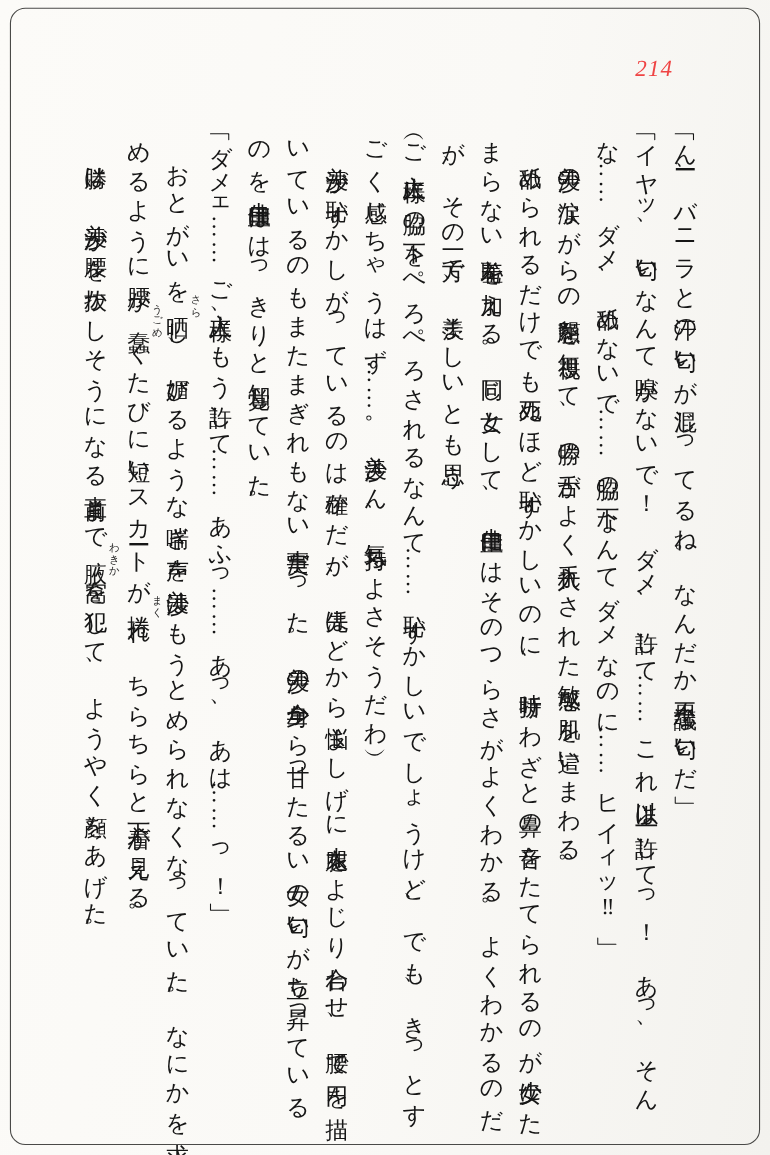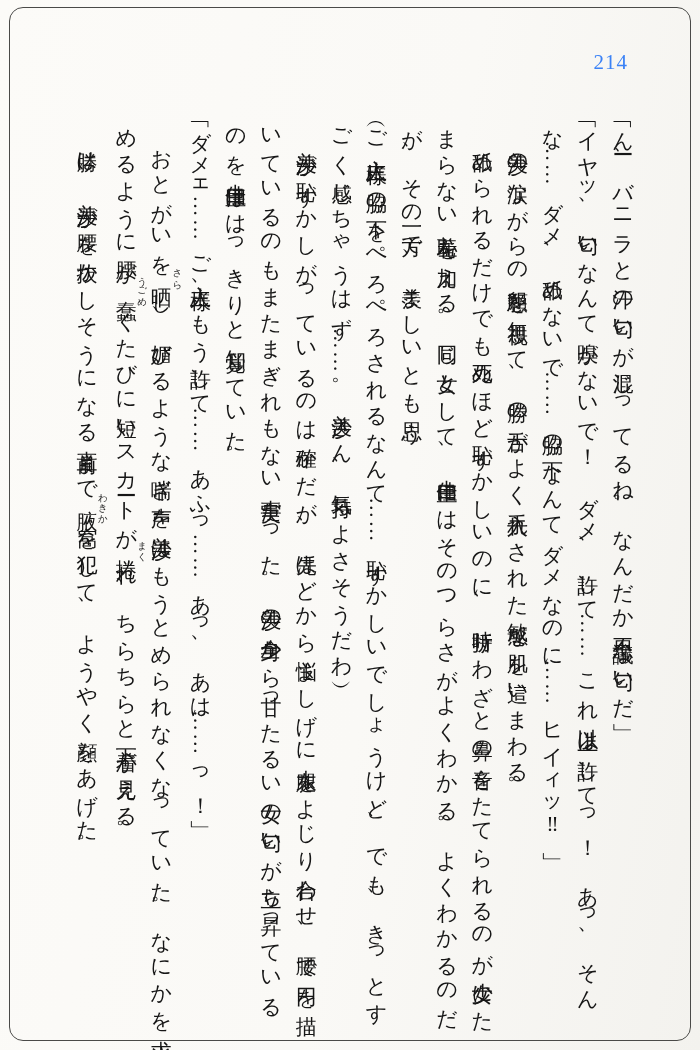--- a/index.html
+++ b/index.html
@@ -6,22 +6,22 @@
   body{
     width:700px;height:1050px;position:relative;overflow:hidden;
     background:linear-gradient(100deg,#fcfbf8 0%,#faf9f6 55%,#f3f2ee 100%);
     font-family:"Liberation Serif","DejaVu Serif",serif;
   }
   .frame{
     position:absolute;left:9px;top:7px;right:9px;bottom:9px;
     border:1px solid #4a4a48;border-radius:14px;pointer-events:none;
   }
   .page-number{
-    position:absolute;top:50px;right:72px;
-    font-size:21px;color:#3b82f6;letter-spacing:1px;
+    position:absolute;top:50px;right:88px;
+    font-size:21px;font-style:italic;color:#ef4444;letter-spacing:1px;
   }
   .text-block{
     position:absolute;top:114px;right:60px;
     height:912px;width:598px;
     writing-mode:vertical-rl;text-orientation:mixed;
     font-size:21px;line-height:35.2px;letter-spacing:2.4px;
     color:#161616;text-align:left;
   }
   .text-block p{margin:0;padding:0;}
   .text-block p.indent{text-indent:1em;}

